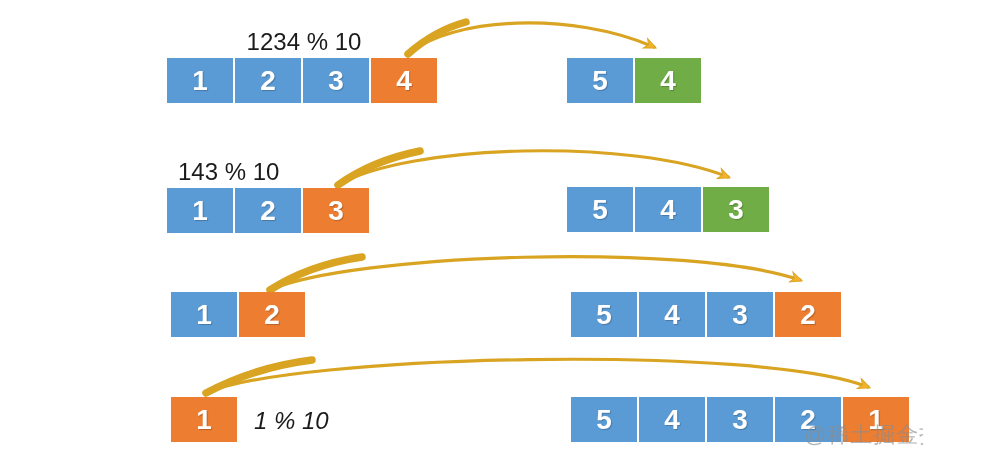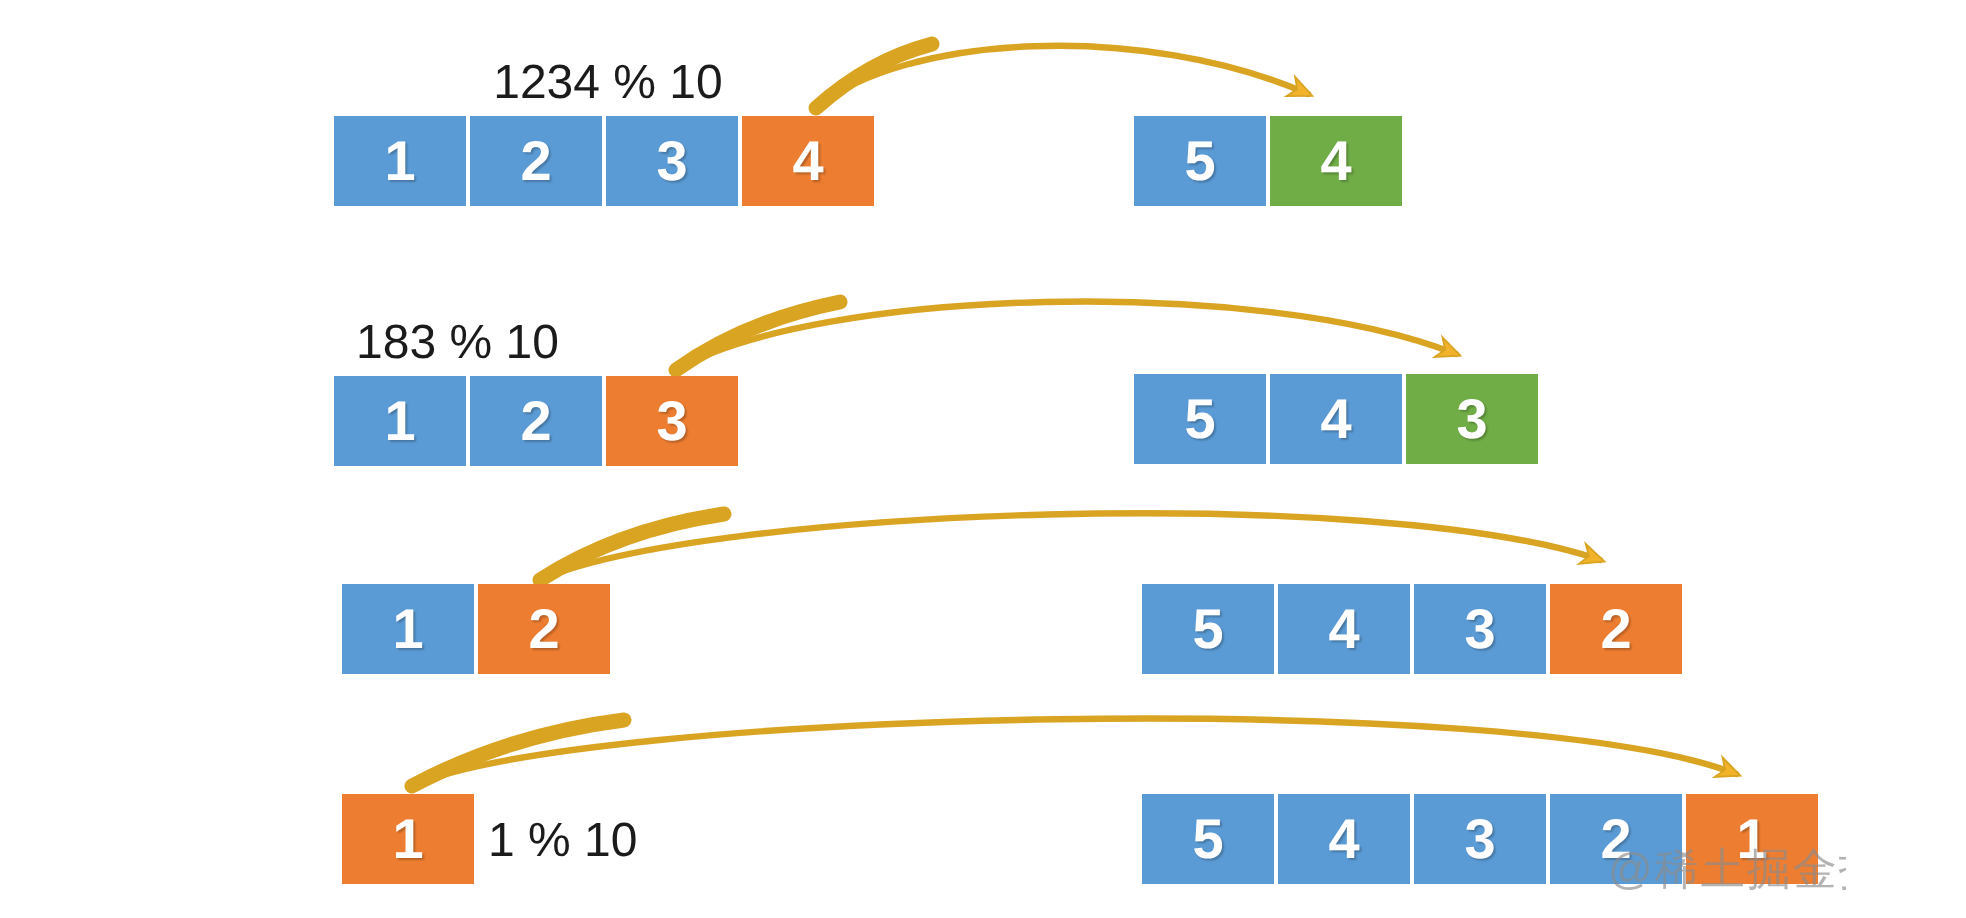--- a/index.html
+++ b/index.html
@@ -55,21 +55,21 @@
   .cell[data-color="green"]  { background: var(--cell-green, #70AD47); }
   .row-label {
     position: absolute;
     font-size: 24px;
     color: var(--label-text, #1b1b1b);
     white-space: nowrap;
   }
   .label-r1 { left: 168px; top: 28px; width: 272px; text-align: center; }
   .label-r2 { left: 178px; top: 158px; }
   .label-r3 { left: 322px; top: 304px; }
-  .label-r4 { left: 244px; top: 407px; }
+  .label-r4 { left: 254px; top: 407px; font-style: italic; }
   .group-r1-left  { left: 167px; top: 58px; }
   .group-r1-right { left: 567px; top: 58px; }
   .group-r2-left  { left: 167px; top: 188px; }
   .group-r2-right { left: 567px; top: 187px; }
   .group-r3-left  { left: 171px; top: 292px; }
   .group-r3-right { left: 571px; top: 292px; }
   .group-r4-left  { left: 171px; top: 397px; }
   .group-r4-right { left: 571px; top: 397px; }
   .watermark {
     position: absolute;
@@ -116,21 +116,21 @@
     <div class="cell" data-color="blue">1</div>
     <div class="cell" data-color="blue">2</div>
     <div class="cell" data-color="blue">3</div>
     <div class="cell" data-color="orange">4</div>
   </div>
   <div class="cell-group group-r1-right">
     <div class="cell" data-color="blue">5</div>
     <div class="cell" data-color="green">4</div>
   </div>
 
-  <div class="row-label label-r2">183 % 10</div>
+  <div class="row-label label-r2">143 % 10</div>
   <div class="cell-group group-r2-left">
     <div class="cell" data-color="blue">1</div>
     <div class="cell" data-color="blue">2</div>
     <div class="cell" data-color="orange">3</div>
   </div>
   <div class="cell-group group-r2-right">
     <div class="cell" data-color="blue">5</div>
     <div class="cell" data-color="blue">4</div>
     <div class="cell" data-color="green">3</div>
   </div>

